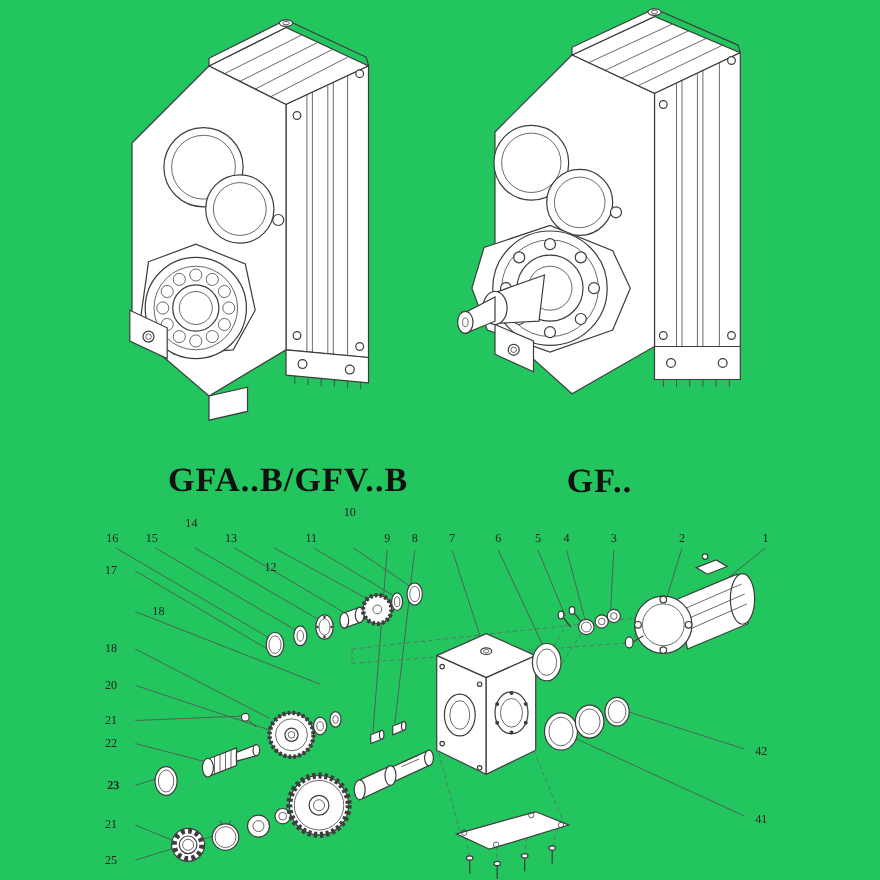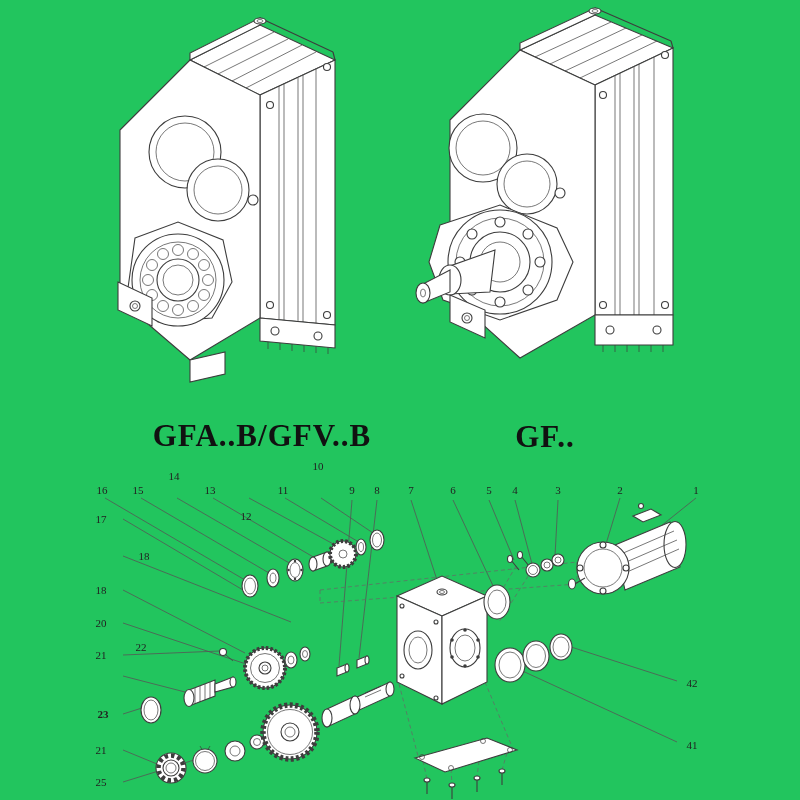--- a/index.html
+++ b/index.html
@@ -390,21 +390,21 @@
   <span class="callout" style="left:515px;top:490px;">4</span>
   <span class="callout" style="left:558px;top:490px;">3</span>
   <span class="callout" style="left:620px;top:490px;">2</span>
   <span class="callout" style="left:696px;top:490px;">1</span>
 
   <span class="callout" style="left:101px;top:519px;">17</span>
   <span class="callout" style="left:101px;top:556px;margin-left:43px;">18</span>
   <span class="callout" style="left:101px;top:590px;">18</span>
   <span class="callout" style="left:101px;top:623px;">20</span>
   <span class="callout" style="left:101px;top:655px;">21</span>
-  <span class="callout" style="left:101px;top:647px;margin-left:40px;">22</span>
+  <span class="callout" style="left:101px;top:676px;">22</span>
   <span class="callout" style="left:103px;top:714px;font-weight:bold;">23</span>
   <span class="callout" style="left:101px;top:750px;">21</span>
   <span class="callout" style="left:101px;top:782px;">25</span>
 
   <span class="callout" style="left:692px;top:683px;">42</span>
   <span class="callout" style="left:692px;top:745px;">41</span>
 
 </div>
 
 </body></html>

